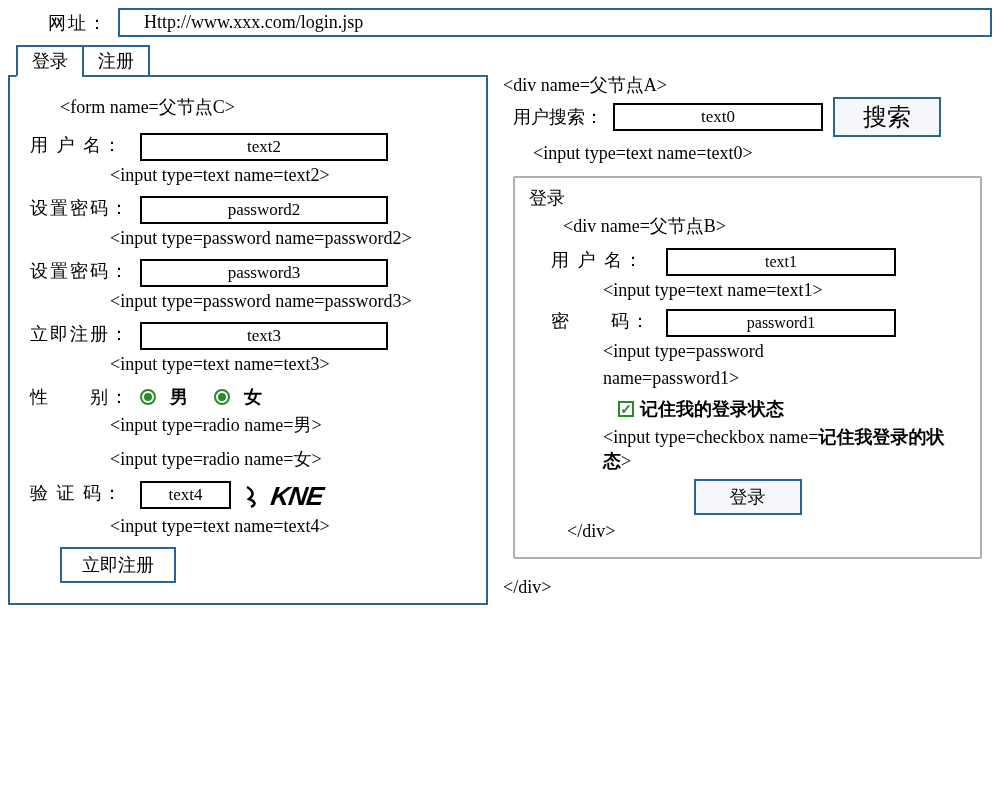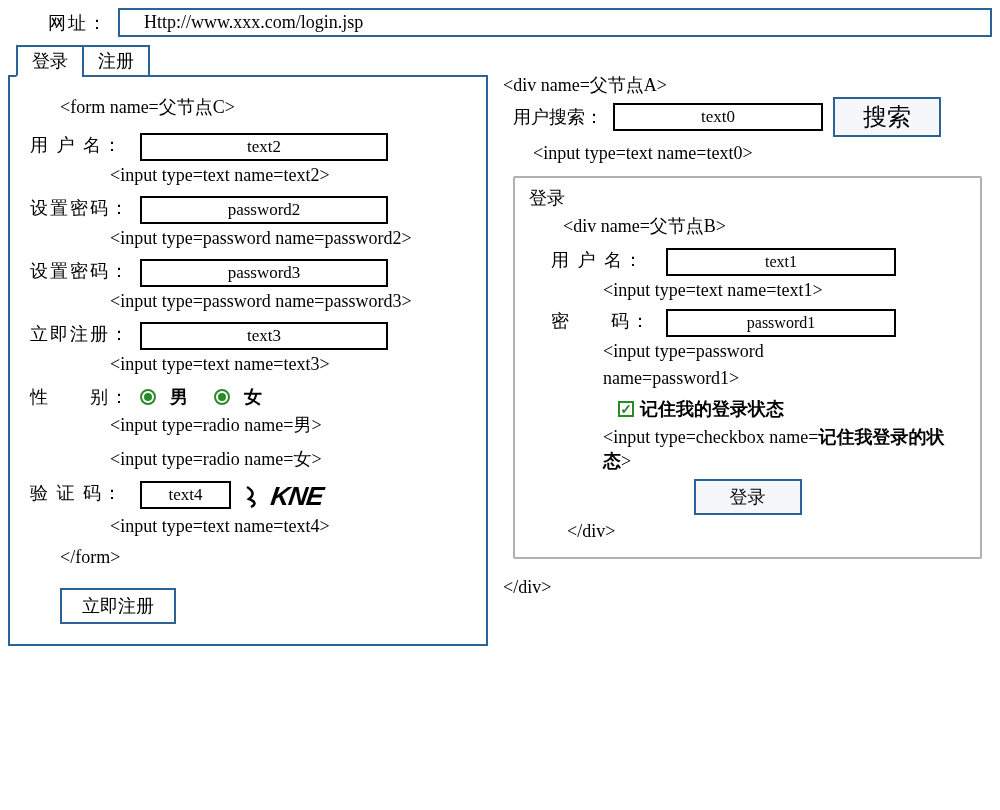--- a/index.html
+++ b/index.html
@@ -107,21 +107,20 @@
         <input class="text-input small" value="text4" style="">
         <span style="display:inline-flex;align-items:center;margin-left:14px;">
           <svg width="18" height="24" viewBox="0 0 18 24">
               <path d="M2 2 Q12 8 4 14 Q14 18 6 22" stroke="#000" stroke-width="2.5" fill="none"></path>
             </svg>
           <span class="captcha-img">KNE</span>
         </span>
       </div>
       <div class="code-hint">&lt;input type=text name=text4&gt;</div>
 
-      <div class="close-form">&lt;/form&gt;</div>
       <div class="reg-btn-wrap"><button class="btn">立即注册</button></div>
     </div>
   </div>
 
   <div class="right-panel">
     <div>&lt;div name=父节点A&gt;</div>
     <div class="search-row">
       <span>用户搜索：</span>
       <input class="search-input" value="text0" style="">
       <button class="search-btn">搜索</button>

